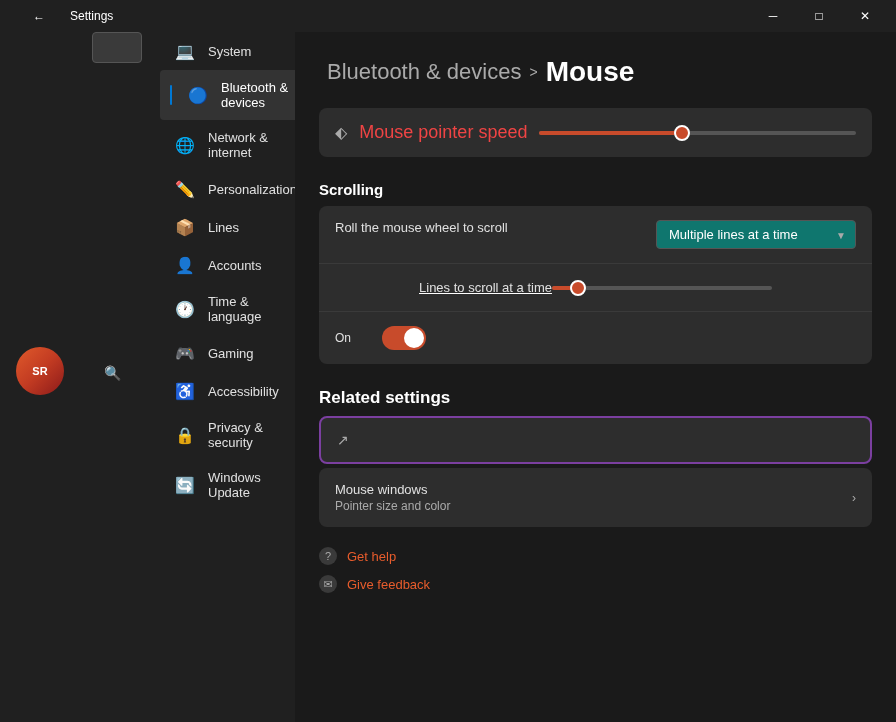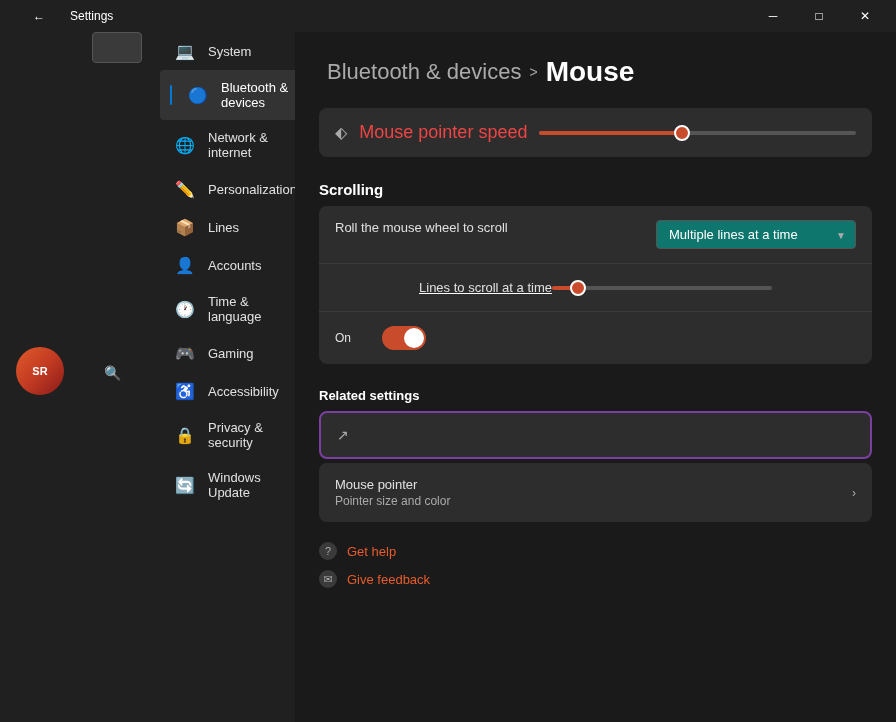--- a/index.html
+++ b/index.html
@@ -364,21 +364,21 @@
     }
     .toggle-label-on {
       font-size: 12px;
       color: #e0e0e0;
       margin-right: 6px;
     }
 
     
     .related-header {
       padding: 20px 16px 8px 24px;
-      font-size: 13px;
+      font-size: 17px;
       font-weight: 600;
       color: #fff;
     }
 
     
     .additional-card {
       background: #2d2d2d;
       border-radius: 8px;
       margin: 0 24px 4px 24px;
       display: flex;
@@ -595,21 +595,21 @@
     </div>
 
     <div class="related-header">Related settings</div>
 
     <div class="additional-card">
       <span class="external-link-icon">↗</span>
     </div>
 
     <div class="pointer-card">
       <div class="pointer-card-text">
-        <div class="pointer-card-title">Mouse pointer</div>
+        <div class="pointer-card-title">Mouse windows</div>
         <div class="pointer-card-subtitle">Pointer size and color</div>
       </div>
       <span class="chevron-right">›</span>
     </div>
 
     <div class="footer-links">
       <a class="footer-link" href="#">
         <div class="footer-link-icon">?</div>
         <span>Get help</span>
       </a>

